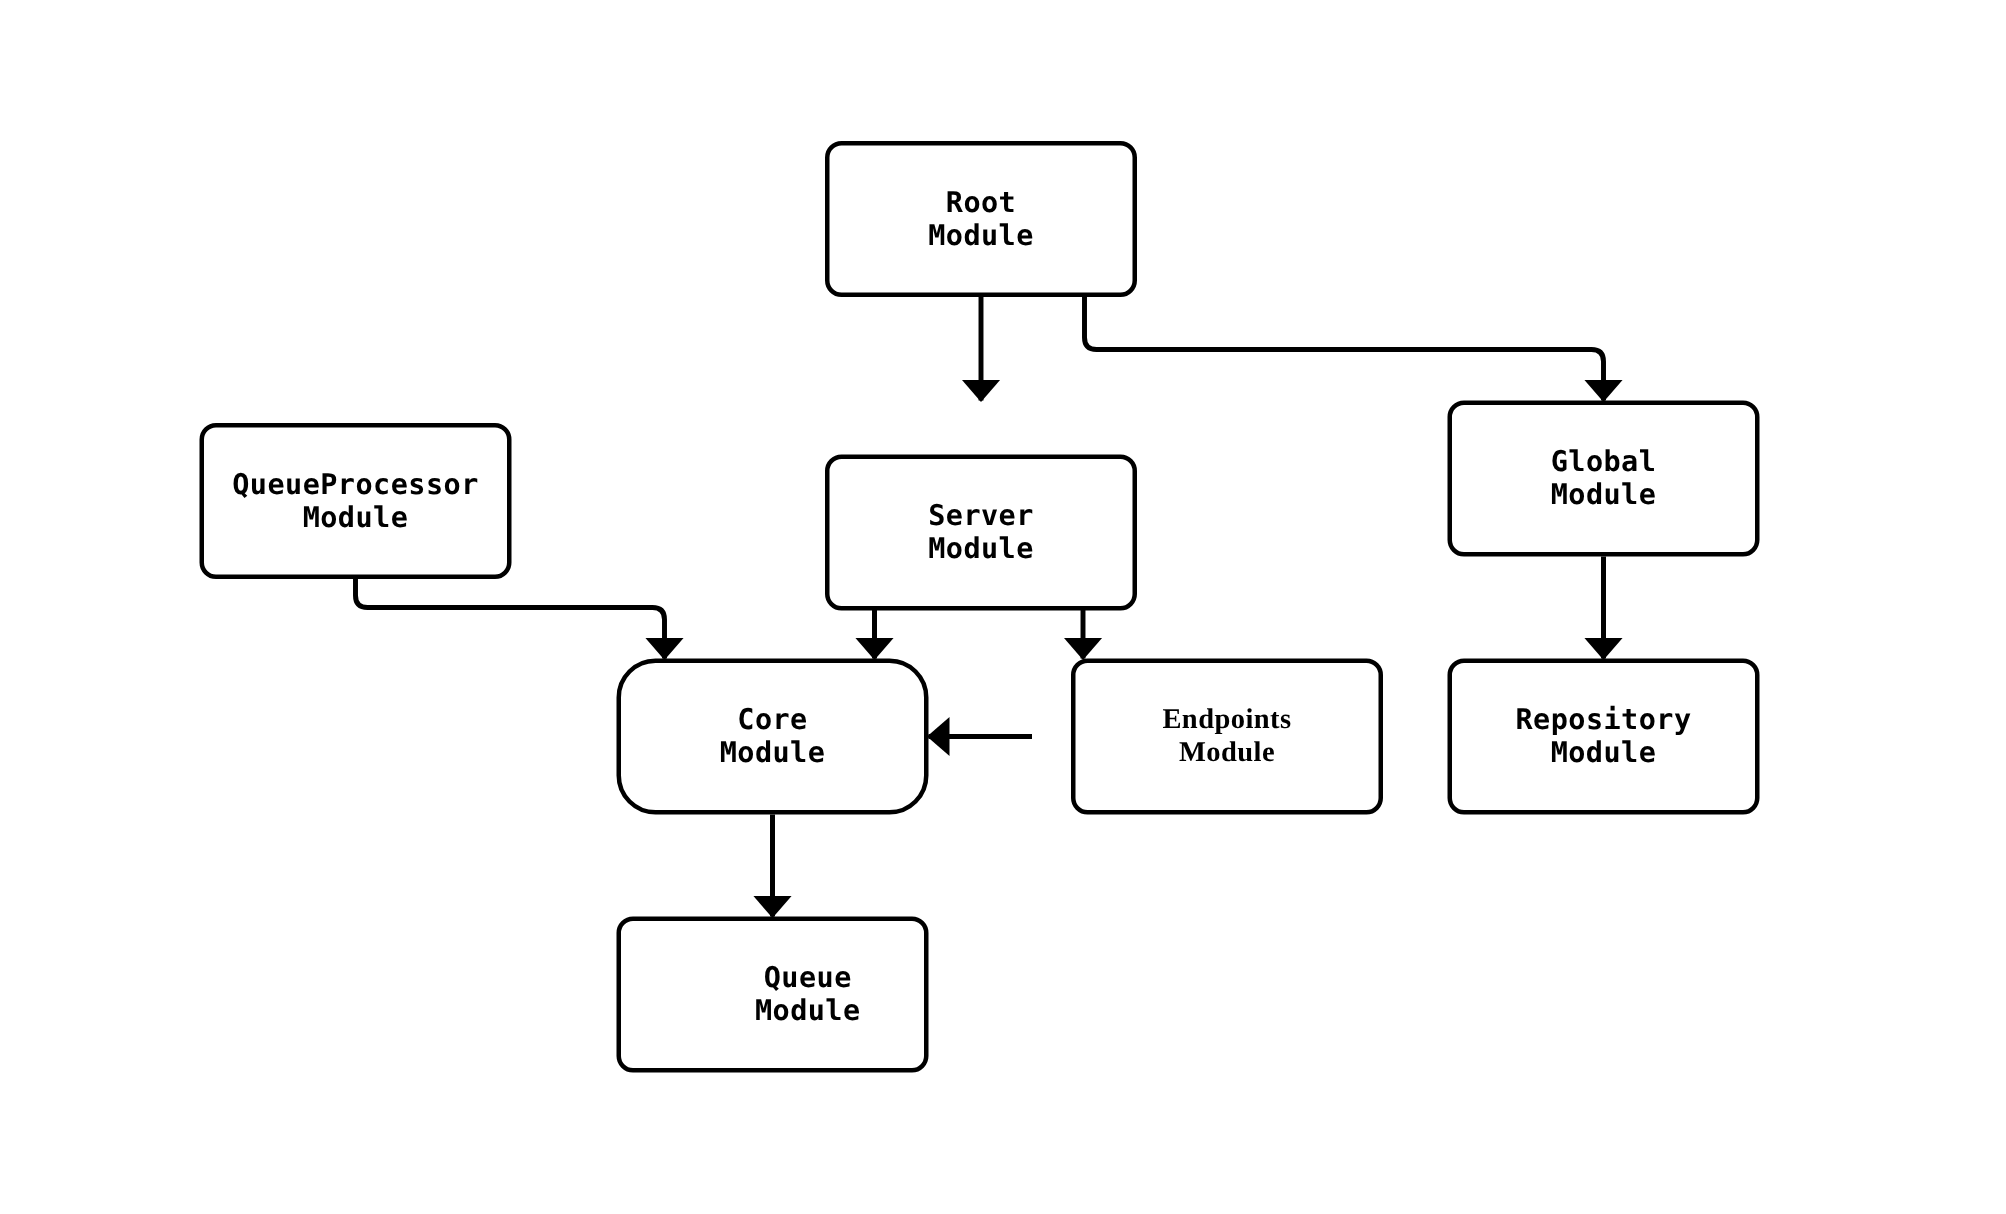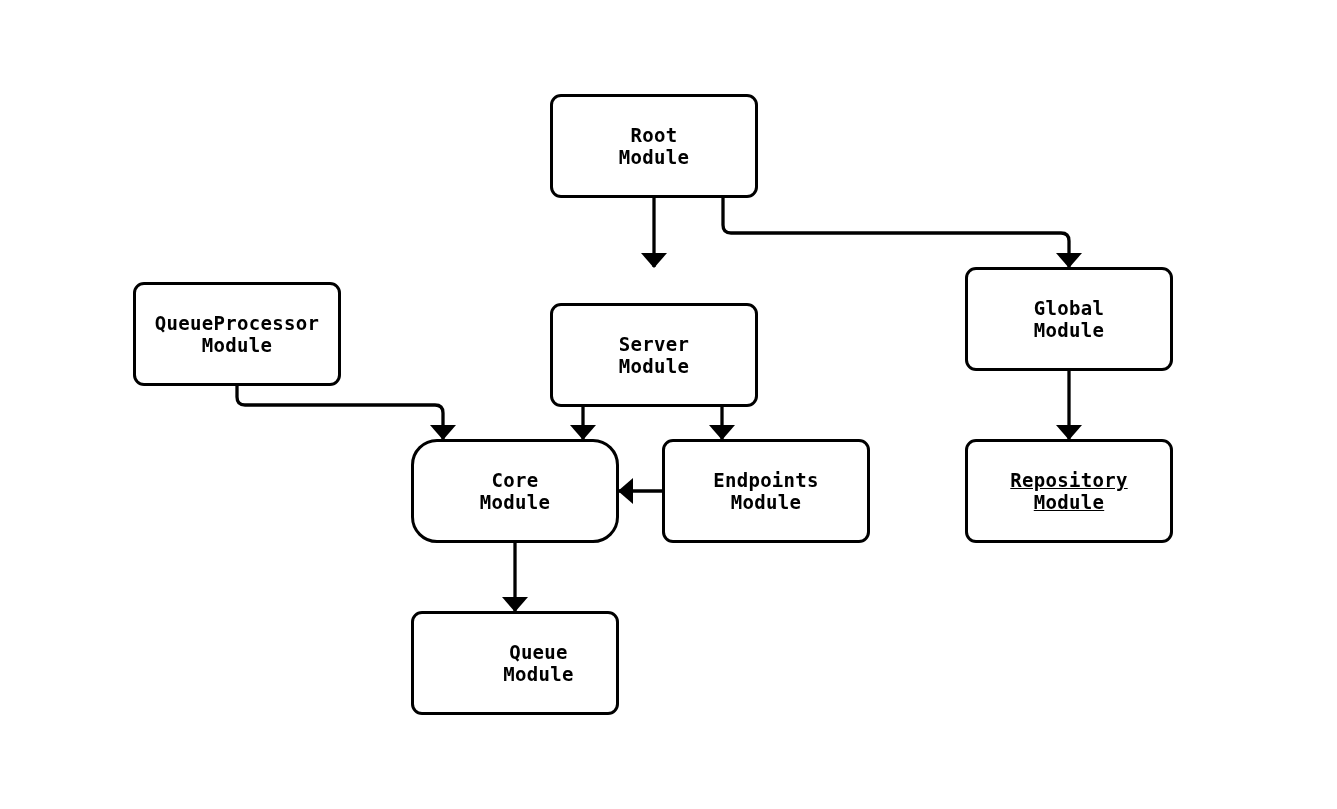--- a/index.html
+++ b/index.html
@@ -45,22 +45,22 @@
     text-align: center;
     white-space: pre-line;
     letter-spacing: 0.3px;
   }
   
   #n-root          { left: 550px; top:  94px; }
   #n-queueprocessor{ left: 133px; top: 282px; }
   #n-server        { left: 550px; top: 267px; margin-top: 36px; }
   #n-global        { left: 965px; top: 267px; }
   #n-core          { left: 411px; top: 439px; border-radius: 26px; }
-  #n-endpoints     { left: 662px; top: 439px; }
-  #n-repository    { left: 965px; top: 439px; text-decoration: underline; }
+  #n-endpoints     { left: 714px; top: 439px; font-family: Liberation Serif, serif; }
+  #n-repository    { left: 965px; top: 439px; }
   #n-queue         { left: 411px; top: 611px; padding-left: 47px; }
 </style>
 </head>
 <body>
 
 <div class="canvas">
 
   <svg class="edges" viewBox="0 0 1337 809" xmlns="http://www.w3.org/2000/svg">
     <defs>
       <marker id="arrowhead" viewBox="0 0 15 26" markerUnits="userSpaceOnUse" markerWidth="15" markerHeight="26" refX="14" refY="13" orient="auto">

